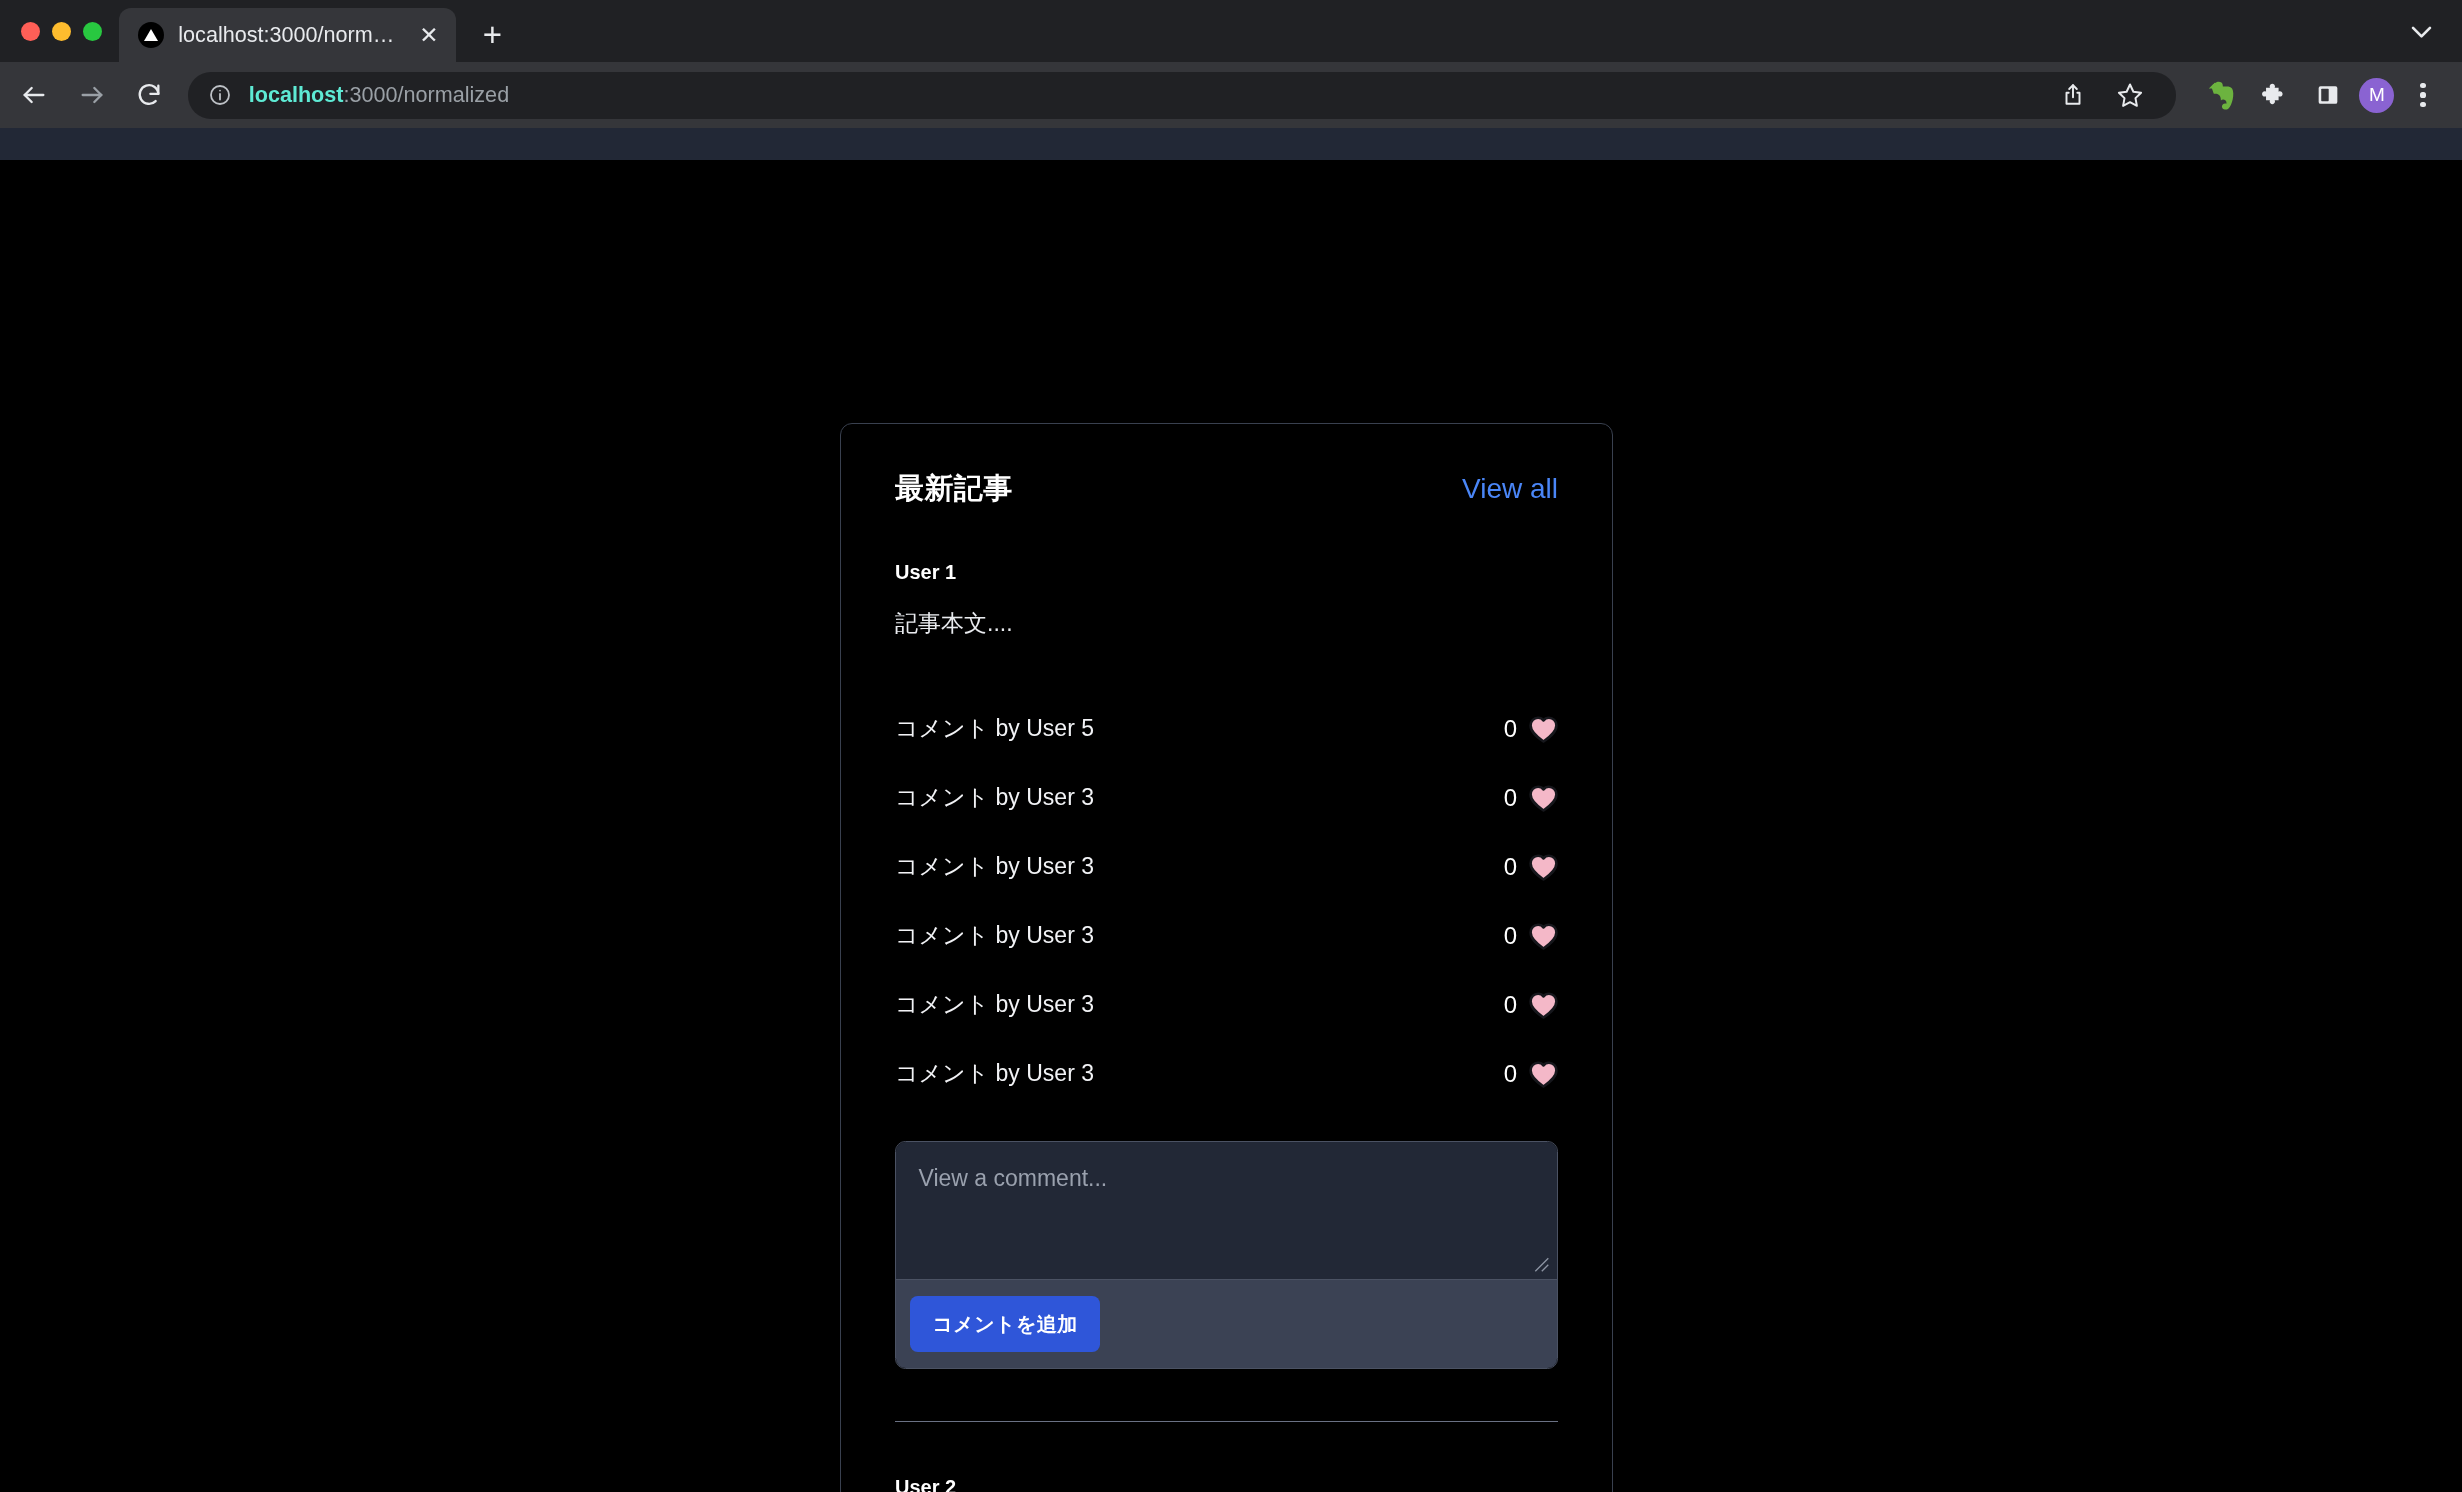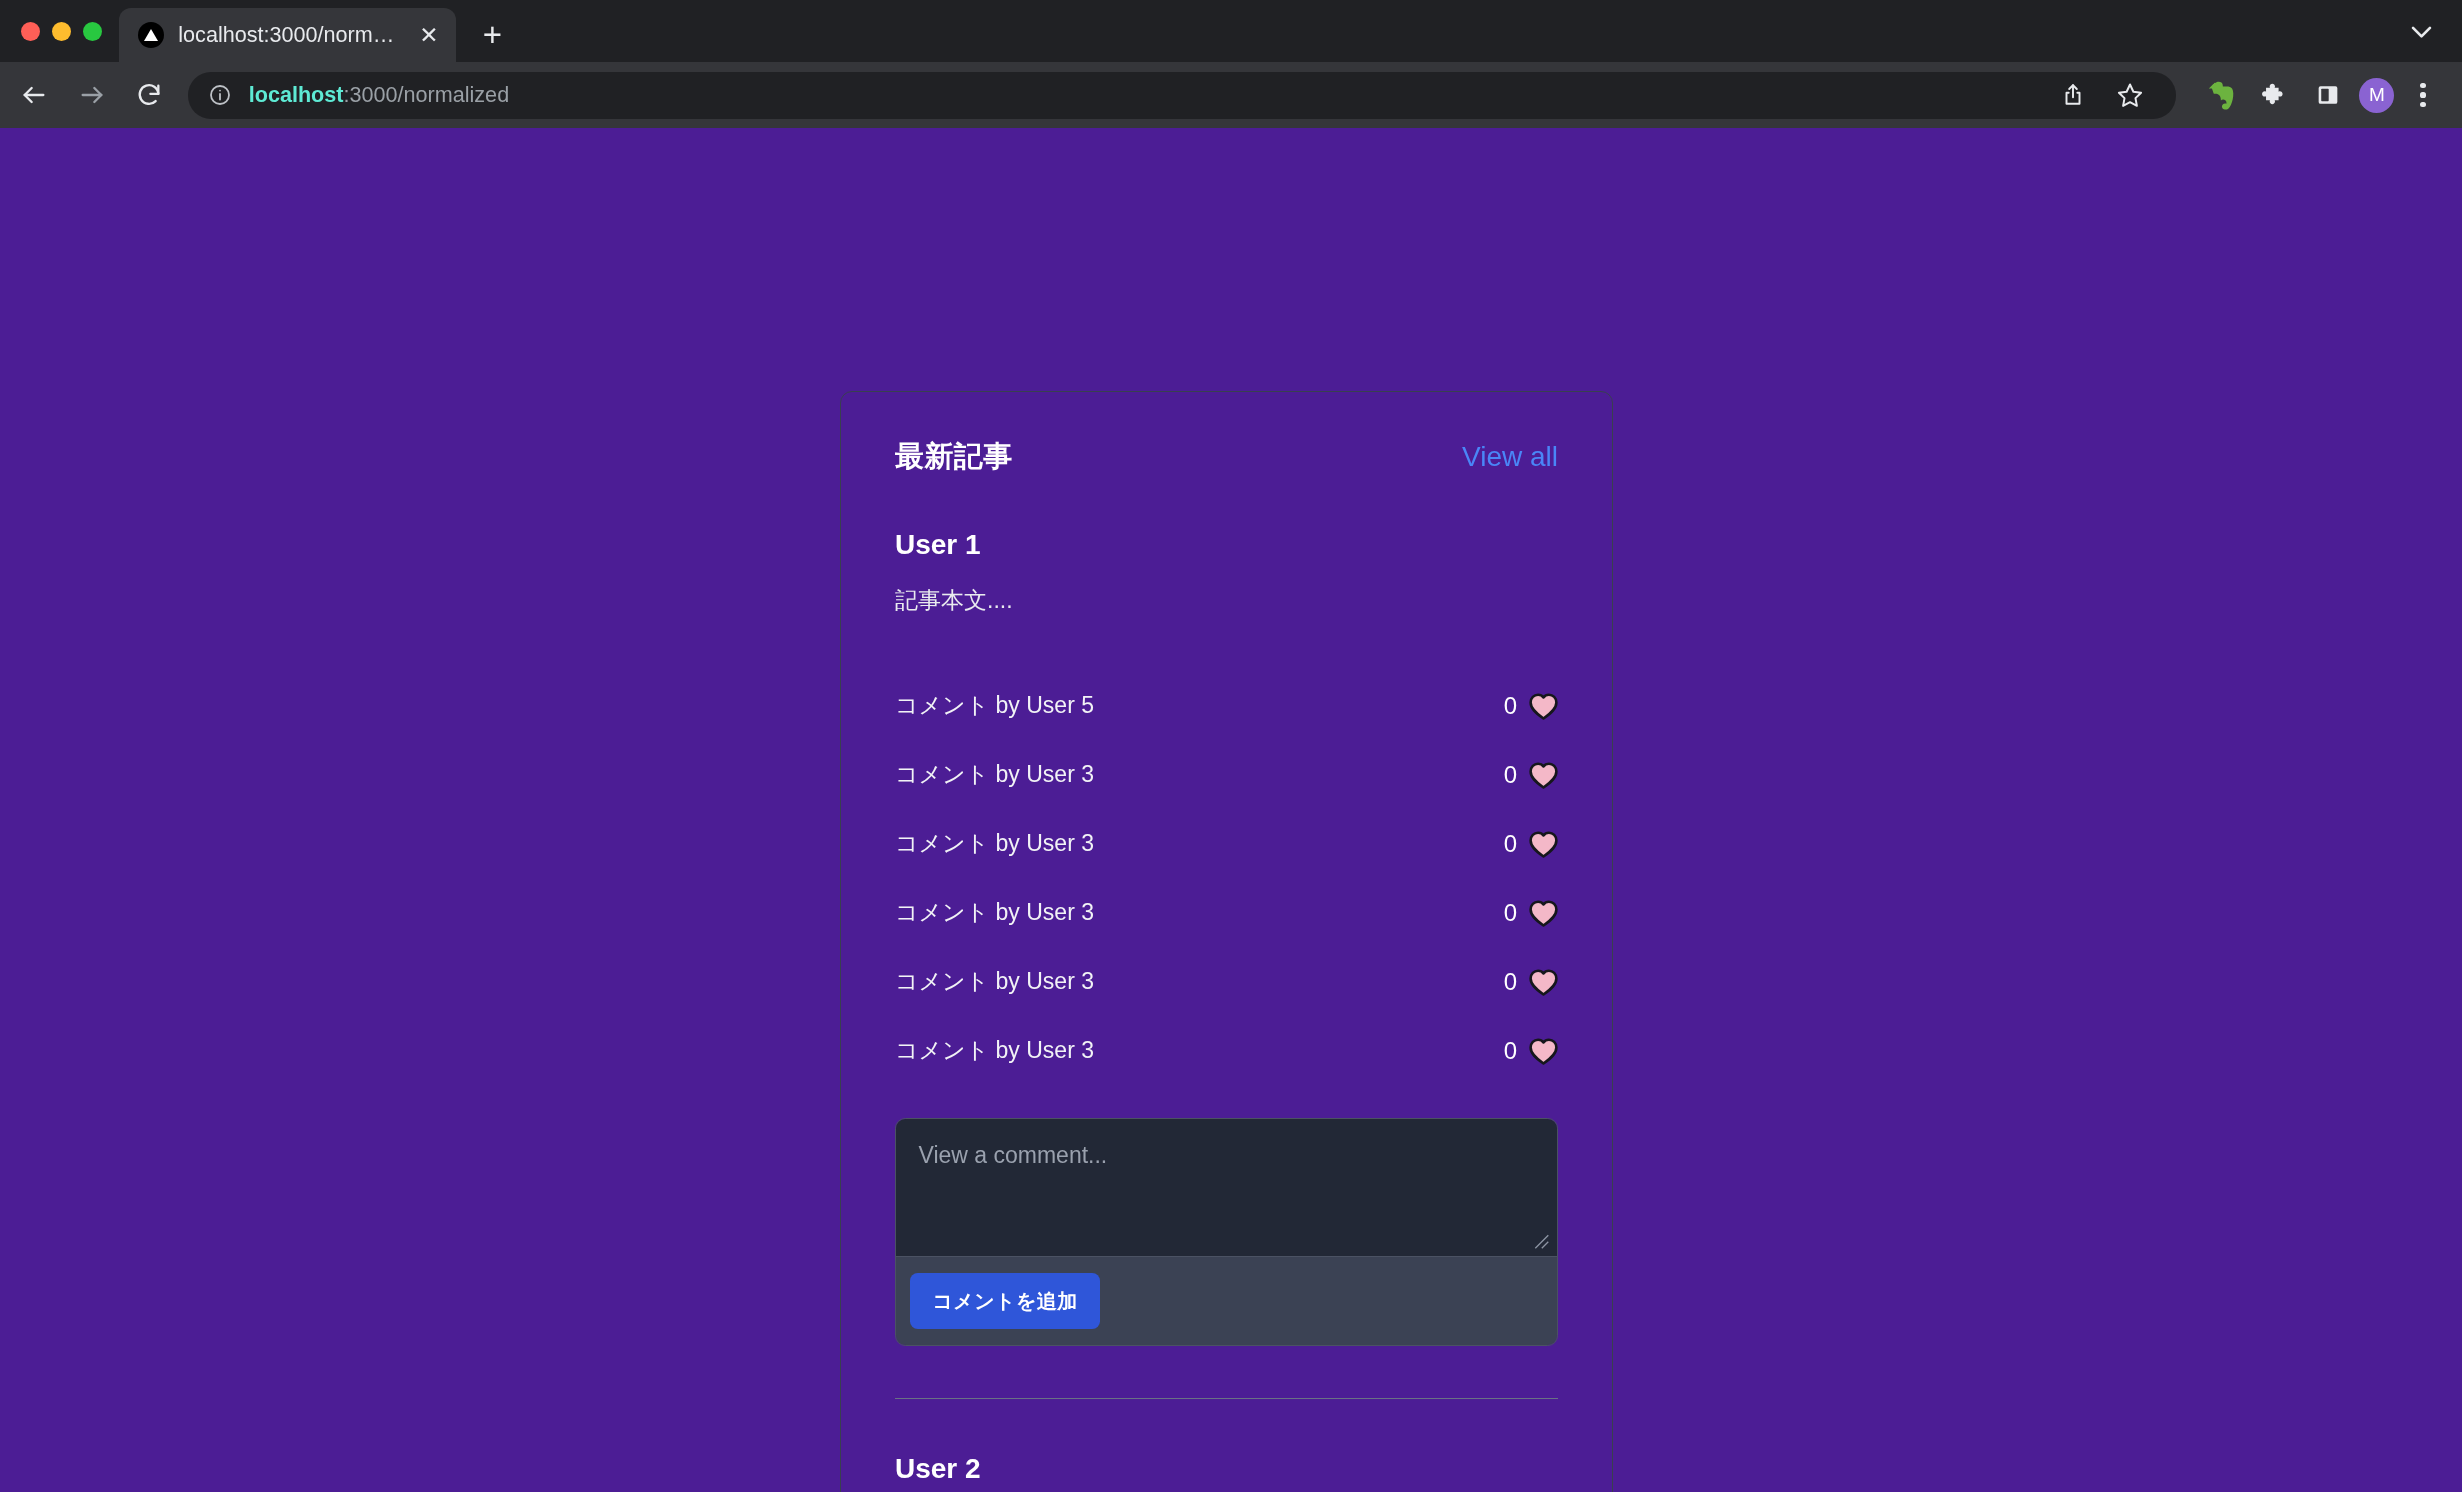--- a/index.html
+++ b/index.html
@@ -132,23 +132,24 @@
     display: flex; align-items: center; justify-content: center;
     font-size: 19px; font-weight: 500;
   }
   .kebab { width: 40px; height: 45px; display: flex; flex-direction: column;
     align-items: center; justify-content: center; gap: 4.3px; }
   .kebab i { width: 5.2px; height: 5.2px; border-radius: 50%; background: #e8eaed; display: block; }
 
   
   .viewport {
     flex: 1 1 auto;
-    background: #4c1d95;
+    background: #000000;
     overflow: hidden;
     position: relative;
+    margin-top: 32px;
   }
 
   .card {
     position: absolute;
     left: 840px;
     top: 263px;
     width: 773px;
     min-height: 1297px;
     border: 0.9px solid #39404f;
     border-radius: 12px;
@@ -169,21 +170,21 @@
   }
   .view-all {
     color: #4a86f7;
     font-size: 28px;
     text-decoration: none;
   }
 
   .post { padding-bottom: 3.5px; }
   .post-author {
     color: #ffffff;
-    font-size: 28px;
+    font-size: 20px;
     font-weight: 700;
     margin-bottom: 24px;
   }
   .post-body {
     color: #e9ebef;
     font-size: 23px;
     margin-bottom: 55px;
   }
 
   .comments { margin-bottom: 33px; }

